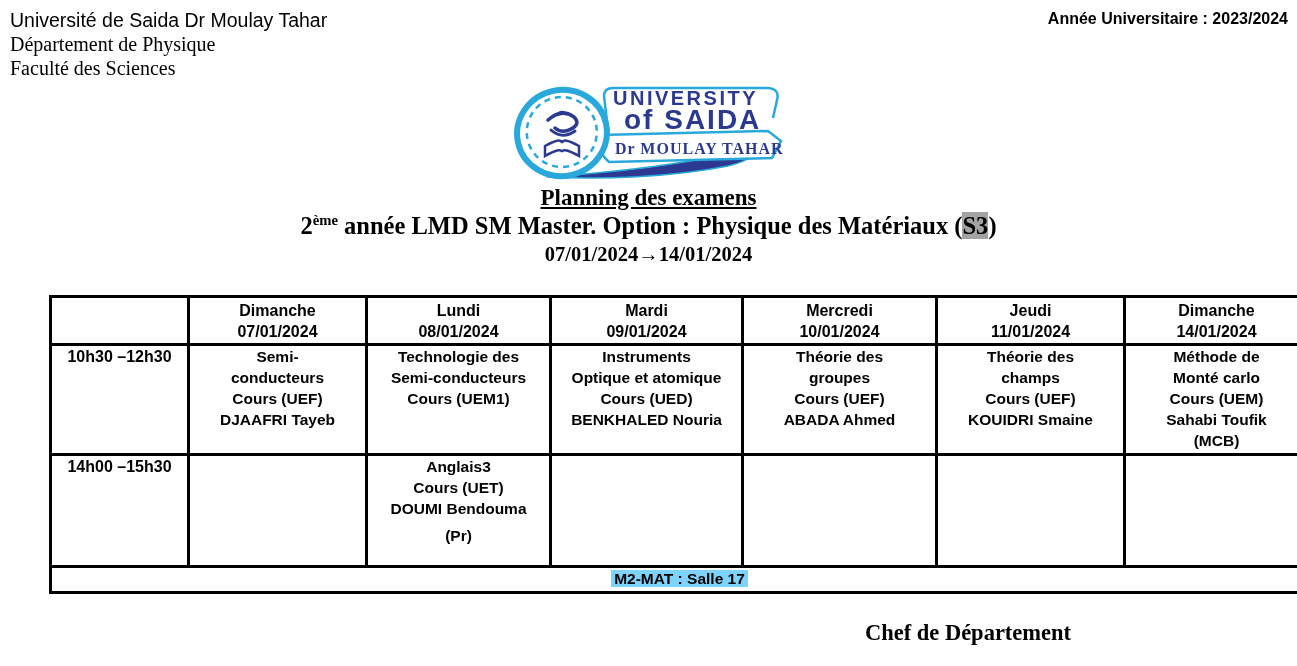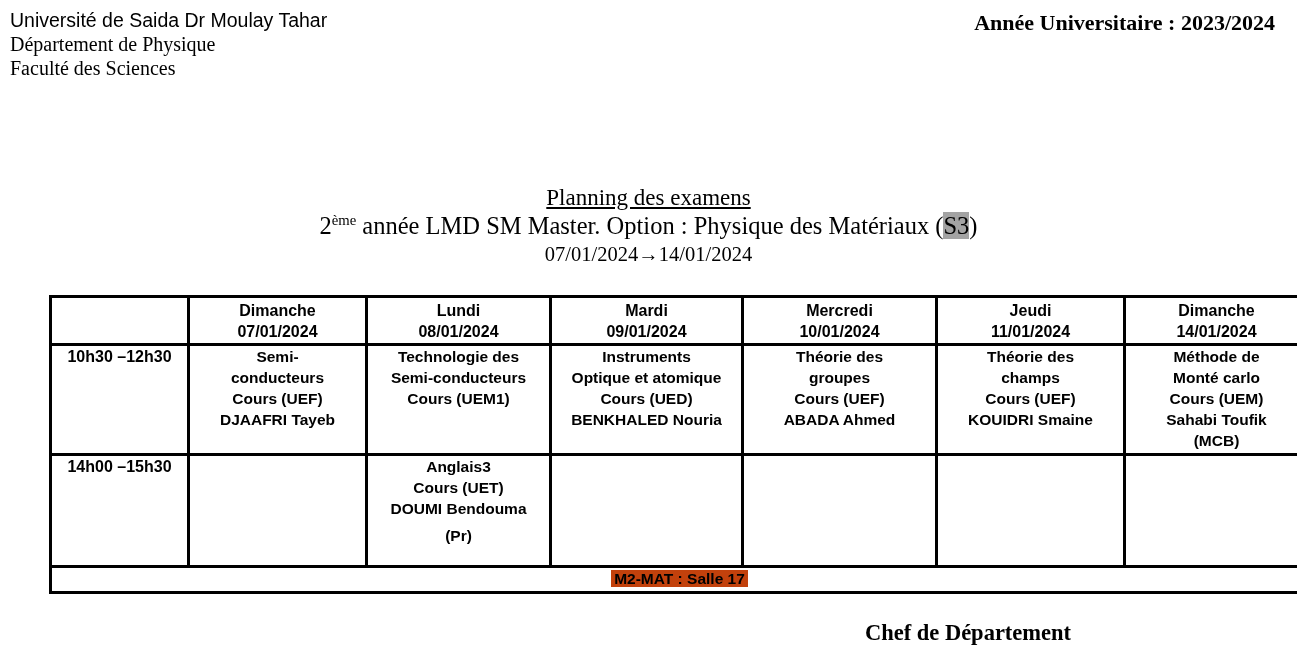--- a/index.html
+++ b/index.html
@@ -5,31 +5,31 @@
   html,body { margin:0; padding:0; background:#fff; }
   .page { position:relative; width:1297px; height:666px; background:#ffffff; overflow:hidden;
           font-family:"Liberation Serif", serif; color:#000; }
 
   
   .inst { position:absolute; left:10px; top:8px; line-height:24px; font-weight:normal; }
   .inst-sans { font-family:"Liberation Sans", sans-serif; font-size:19.5px; }
   .inst-serif { font-family:"Liberation Serif", serif; font-size:20px; }
 
   
-  .year { position:absolute; right:22px; top:10px; font-weight:bold; font-size:22px;
-          font-family:Liberation Serif, serif; }
+  .year { position:absolute; right:9px; top:10px; font-weight:bold; font-size:16px;
+          font-family:Liberation Sans, sans-serif; }
 
   
   .logo { position:absolute; left:512px; top:84px; }
   .lg1 { font-family:"Liberation Sans", sans-serif; font-weight:bold; font-size:20px; fill:#2b3990; letter-spacing:2.5px; }
   .lg2 { font-family:"Liberation Sans", sans-serif; font-weight:bold; font-size:28px; fill:#2b3990; letter-spacing:2px; }
   .lg3 { font-family:"Liberation Serif", serif; font-weight:bold; font-size:16px; fill:#2b3990; letter-spacing:1px; }
 
   
-  .titles { position:absolute; left:0; top:185px; width:100%; text-align:center; font-weight:normal; }
+  .titles { position:absolute; left:0; top:185px; width:100%; text-align:center; font-weight:bold; }
   .main-title { font-size:23px; text-decoration:underline; }
   .subtitle { font-size:24.5px; margin-top:1px; }
   .subtitle sup { font-size:0.6em; }
   .hl { background:#a3a3a3; }
   .daterange { font-size:20.5px; margin-top:3px; }
 
   
   .tablewrap { position:absolute; left:25px; top:295px;margin-left:24px; }
   table.sched { border-collapse:collapse; table-layout:fixed; width:1258px;
                 font-family:"Liberation Sans", sans-serif; font-weight:bold; font-size:15.5px; }
@@ -38,39 +38,64 @@
   table.sched thead tr { height:48px; }
   table.sched thead th { line-height:21px; padding-top:2px; font-size:16px; }
   tr.r0 { height:110px; }
   tr.r1 { height:112px; }
   tr.rf { height:26px; }
   td.time { padding-top:22px; font-size:16px; }
   td.cell { padding-top:7px; }
   td.foot { vertical-align:middle; padding:1px 0; }
   .line.gap { margin-top:6px; }
   .red { color:#000000; }
-  .roomhl { background:#c2410c; font-size:15.5px; padding:0 3px; }
+  .roomhl { background:#7dd3fc; font-size:15.5px; padding:0 3px; }
 
   
   .chef { position:absolute; left:788px; top:620px; width:360px; text-align:center;
           font-weight:bold; font-size:22.5px; font-family:"Liberation Serif", serif; }
 </style>
 </head>
 <body>
 
 <div class="page">
 
   <div class="inst">
     <div class="inst-sans">Université de Saida Dr Moulay Tahar</div>
     <div class="inst-serif">Département de Physique</div>
     <div class="inst-serif">Faculté des Sciences</div>
   </div>
 
   <div class="year">Année Universitaire : 2023/2024</div>
 
+  <div class="logo">
+    <svg width="280" height="98" viewBox="0 0 280 98">
+
+      <path d="M35,93 C105,88 162,82 212,70 L226,63 L230,70 L241,57 L245,66 L257,51
+               C253,66 238,77 216,82 C160,93 90,96 35,93 Z" fill="#2b3990" stroke="#29a8dc" stroke-width="1.5"></path>
+
+      <path d="M96,46 L92,12 Q92,4 101,4 L256,4 Q268,5 265,16 L261,34" fill="none" stroke="#29a8dc" stroke-width="2.5"></path>
+
+      <path d="M88,51 L256,47 L269,57 L260,74 L97,78 C88,70 84,59 88,51 Z" fill="#ffffff" stroke="#29a8dc" stroke-width="2.5"></path>
+      <text x="101" y="21" class="lg1">UNIVERSITY</text>
+      <text x="112" y="45" class="lg2">of SAIDA</text>
+      <text x="103" y="70" class="lg3">Dr MOULAY TAHAR</text>
+
+      <g>
+        <ellipse cx="50" cy="49" rx="45" ry="43" fill="#ffffff" stroke="#29a8dc" stroke-width="6" transform="rotate(-12 50 49)"></ellipse>
+        <circle cx="50" cy="48" r="35" fill="none" stroke="#29a8dc" stroke-width="2.5" stroke-dasharray="6 5" transform="rotate(-12 50 49)"></circle>
+        <g fill="none" stroke="#2b3990" stroke-linecap="round">
+          <path d="M36,36 Q50,24 62,33 Q69,40 59,45 Q50,50 43,44" stroke-width="3.5"></path>
+          <path d="M39,46 Q50,56 63,47" stroke-width="3"></path>
+          <path d="M46,30 Q50,26 54,30" stroke-width="2.5"></path>
+        </g>
+        <path d="M33,62 Q49,53 50,59 Q51,53 67,62 L67,72 Q51,63 50,68 Q49,63 33,72 Z" fill="#ffffff" stroke="#2b3990" stroke-width="2.5"></path>
+      </g>
+    </svg>
+  </div>
 
   <div class="titles">
     <div class="main-title">Planning des examens</div>
     <div class="subtitle"><span>2</span><sup>ème</sup><span> année LMD SM Master. Option : Physique des Matériaux (</span><span class="hl">S3</span><span>)</span></div>
     <div class="daterange">07/01/2024→14/01/2024</div>
   </div>
 
   <div class="tablewrap">
     <table class="sched">
       <colgroup>

